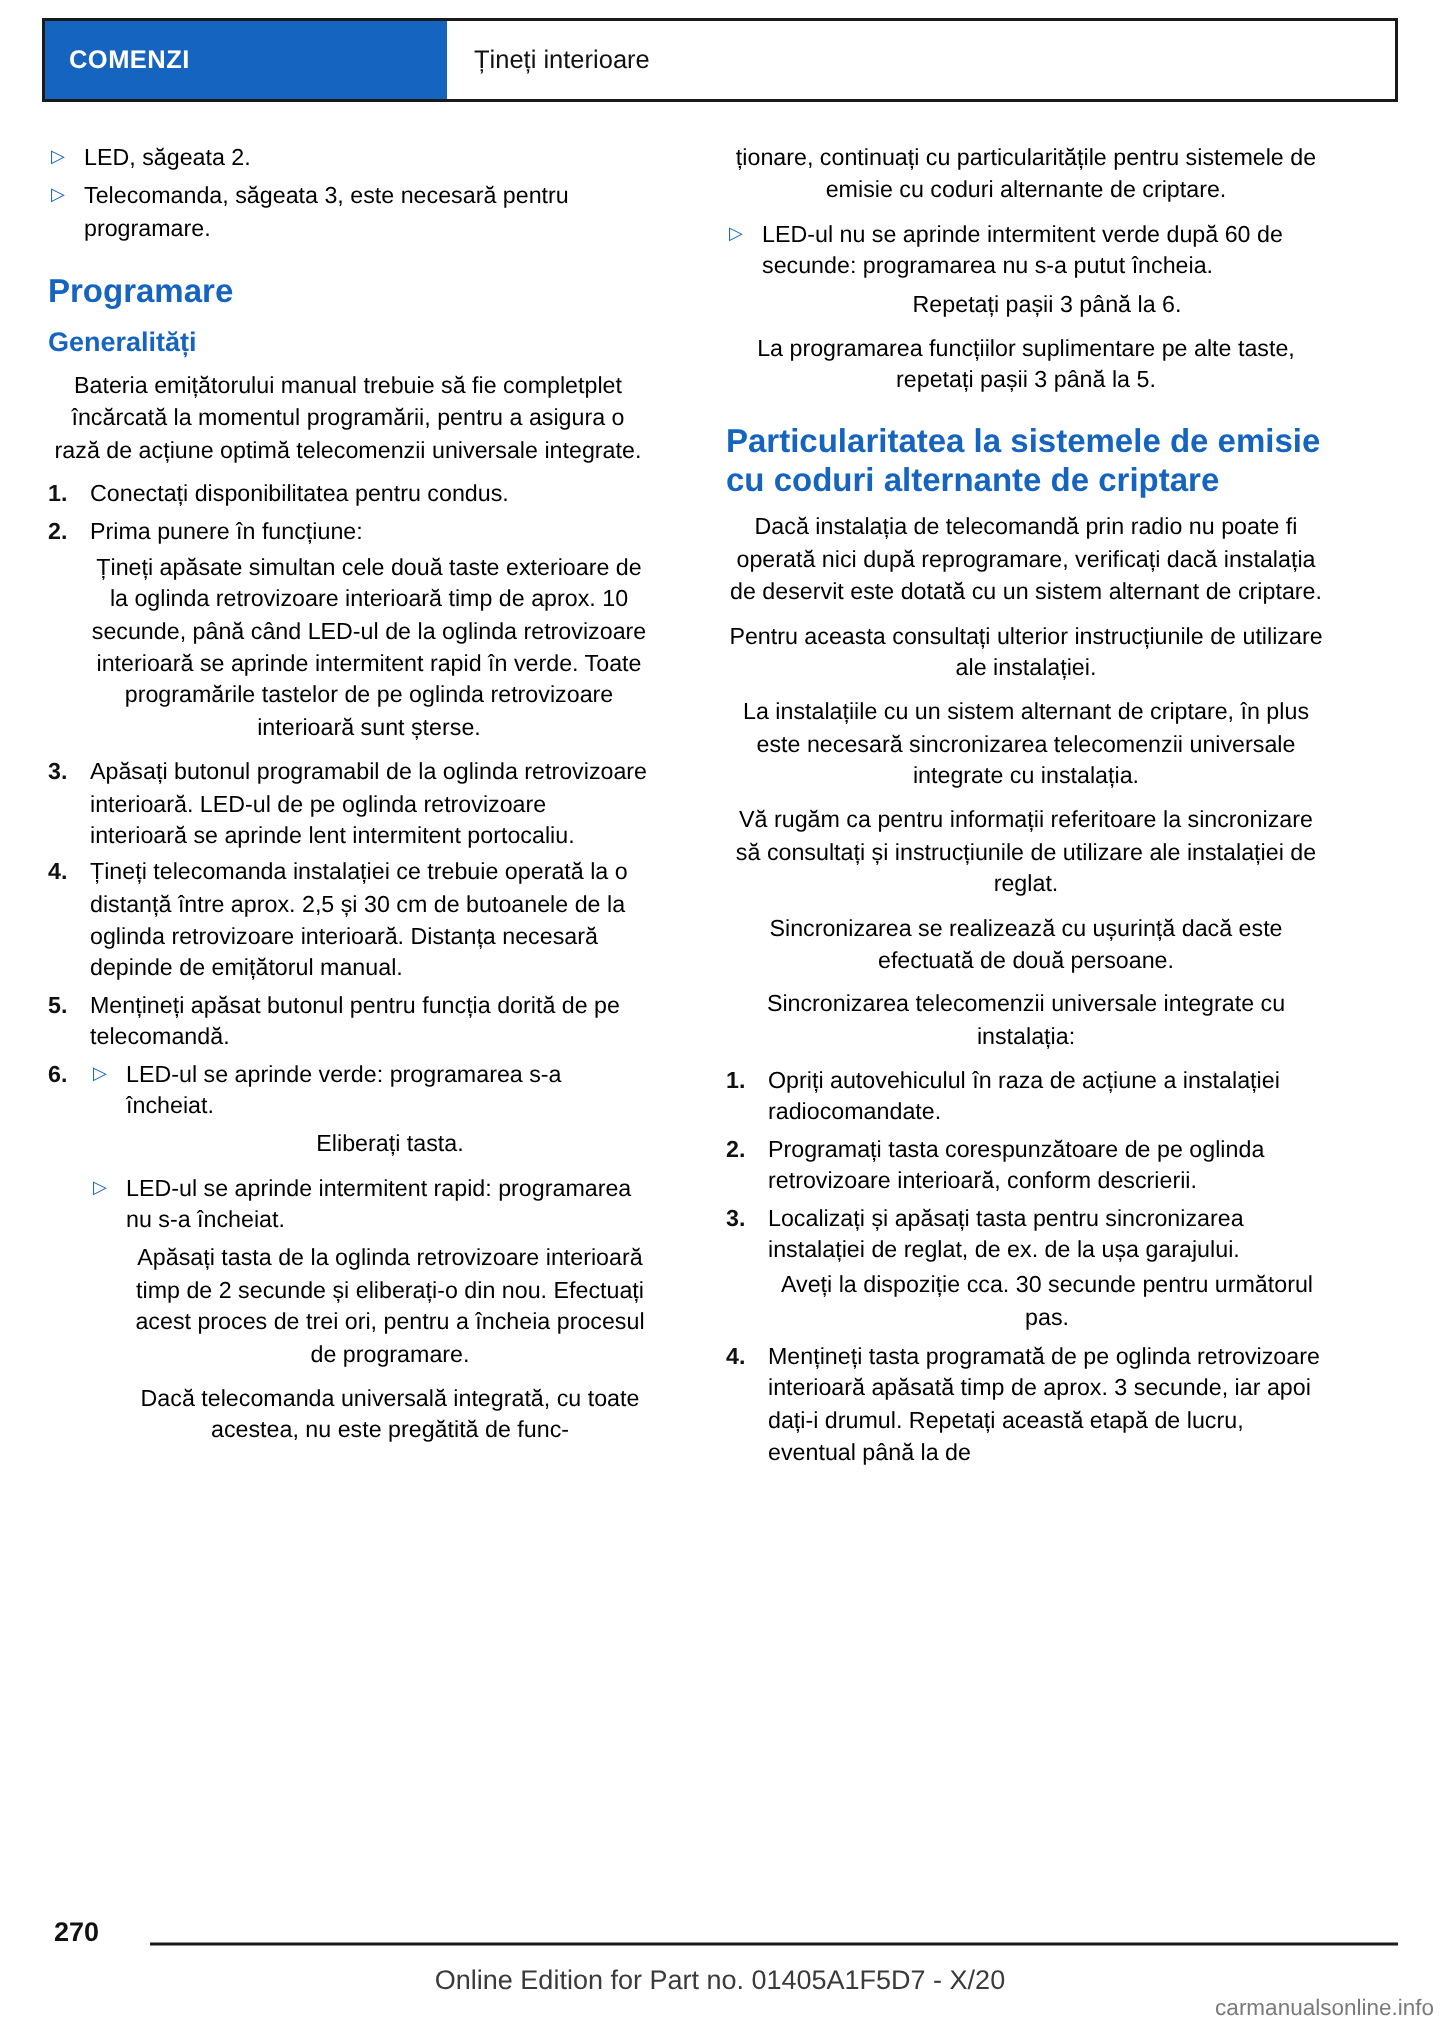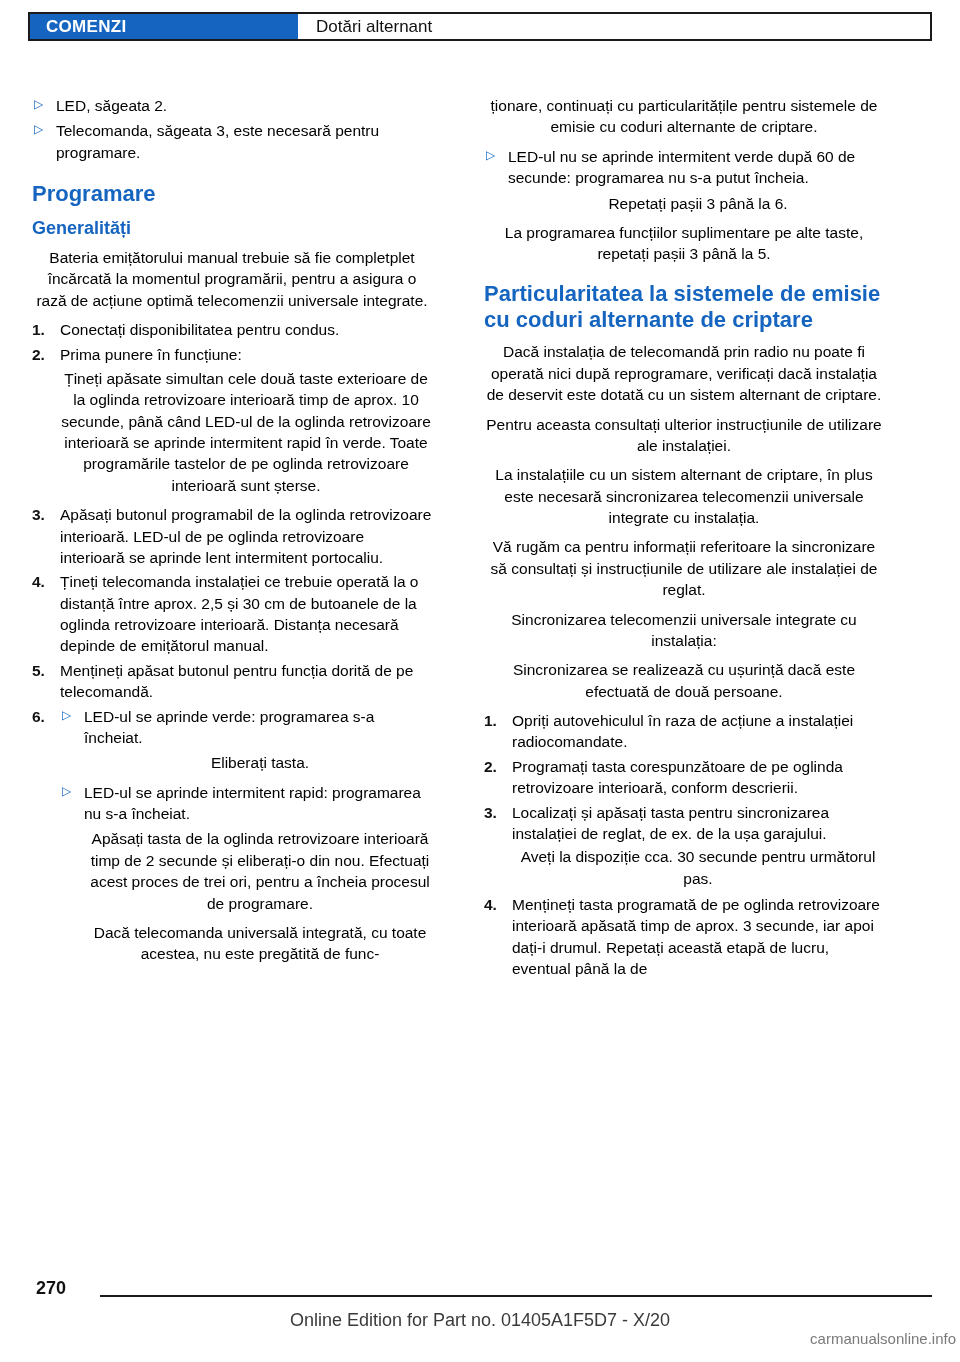--- a/index.html
+++ b/index.html
@@ -20,21 +20,21 @@
     position: relative;
     width: 960px;
     height: 1362px;
   }
   
   .header {
     position: absolute;
     top: 12px;
     left: 28px;
     width: 904px;
-    height: 29px;
+    height: 56px;
     border: 2px solid #1a1a1a;
     display: flex;
     align-items: stretch;
   }
   .header-tab {
     background: #1565c0;
     color: #ffffff;
     font-weight: bold;
     font-size: 17px;
     letter-spacing: 0.3px;
@@ -145,21 +145,21 @@
     color: #7a7a7a;
   }
 </style>
 </head>
 <body>
 
 <div class="page">
 
   <div class="header">
     <div class="header-tab">COMENZI</div>
-    <div class="header-title">Dotări alternant</div>
+    <div class="header-title">Țineți interioare</div>
   </div>
 
   <div class="col col-left">
 
     <div class="bullet-row">
       <div class="bullet-mark">▷</div>
       <div class="bullet-text">LED, săgeata 2.</div>
     </div>
     <div class="bullet-row">
       <div class="bullet-mark">▷</div>
@@ -227,22 +227,22 @@
     <p class="sub-indent para">Repetați pașii 3 până la 6.</p>
 
     <p class="para">La programarea funcțiilor suplimentare pe alte taste, repetați pașii 3 până la 5.</p>
 
     <h2 class="blue section-right">Particularitatea la sistemele de emisie cu coduri alternante de criptare</h2>
 
     <p class="para">Dacă instalația de telecomandă prin radio nu poate fi operată nici după reprogramare, verificați dacă instalația de deservit este dotată cu un sistem alternant de criptare.</p>
     <p class="para">Pentru aceasta consultați ulterior instrucțiunile de utilizare ale instalației.</p>
     <p class="para">La instalațiile cu un sistem alternant de criptare, în plus este necesară sincronizarea telecomenzii universale integrate cu instalația.</p>
     <p class="para">Vă rugăm ca pentru informații referitoare la sincronizare să consultați și instrucțiunile de utilizare ale instalației de reglat.</p>
+    <p class="para">Sincronizarea se realizează cu ușurință dacă este efectuată de două persoane.</p>
     <p class="para">Sincronizarea telecomenzii universale integrate cu instalația:</p>
-    <p class="para">Sincronizarea se realizează cu ușurință dacă este efectuată de două persoane.</p>
 
     <div class="num-row">
       <div class="num-mark">1.</div>
       <div class="num-text">Opriți autovehiculul în raza de acțiune a instalației radiocomandate.</div>
     </div>
 
     <div class="num-row">
       <div class="num-mark">2.</div>
       <div class="num-text">Programați tasta corespunzătoare de pe oglinda retrovizoare interioară, conform descrierii.</div>
     </div>

